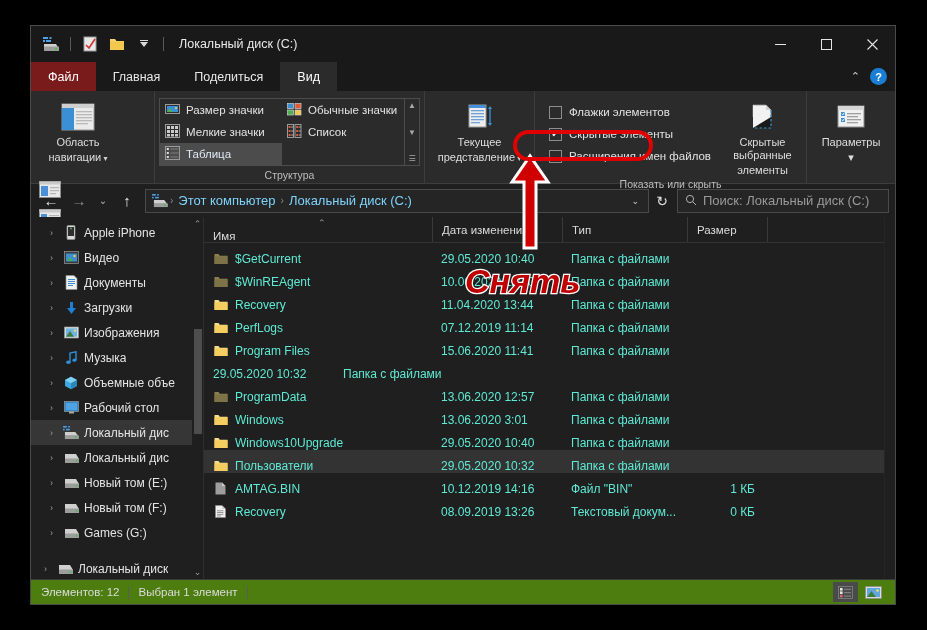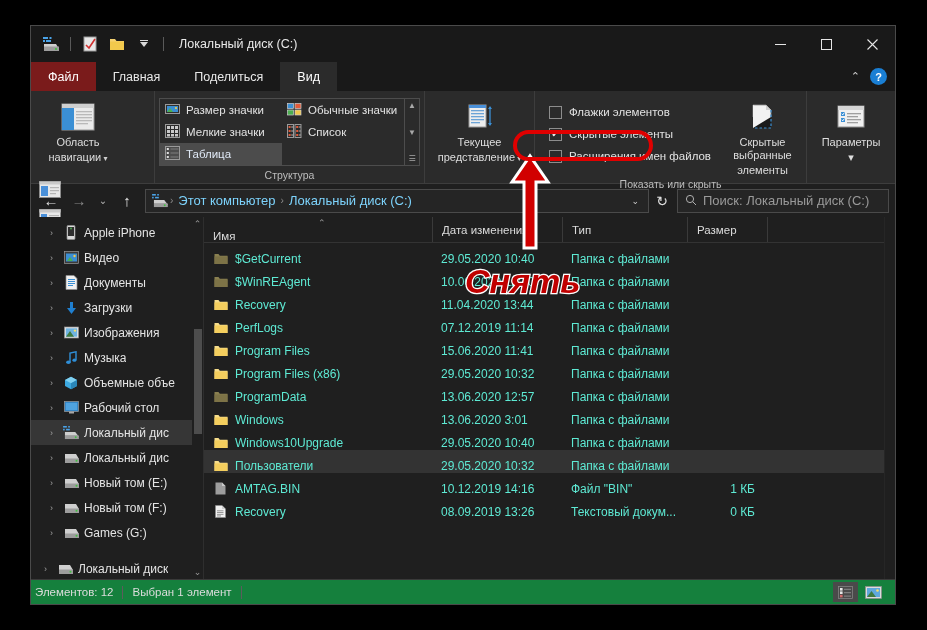--- a/index.html
+++ b/index.html
@@ -210,22 +210,22 @@
   .cell.size { width: 80px; padding-right: 12px; text-align: right; }
   .fico { width: 15px; height: 15px; flex: none; display: flex; align-items: center; justify-content: center; }
 
   
   .listscroll {
     width: 11px; background: #1f1f1f; border-left: 1px solid #262626;
   }
 
   
   .statusbar {
-    height: 25px; background: #15803d; border-top: 1px solid #3a3a3a;
-    display: flex; align-items: center; flex: none; padding-left: 4px;
+    height: 25px; background: #4d7c0f; border-top: 1px solid #3a3a3a;
+    display: flex; align-items: center; flex: none; padding-left: 10px;
     position: relative;
   }
   .status-text { color: #dcdcdc; font-size: 11.5px; }
   .status-sep { width: 1px; height: 13px; background: #5c5c5c; margin: 0 9px; }
   .viewtoggle {
     position: absolute; right: 9px; top: 2px; display: flex; gap: 3px; align-items: center;
   }
   .vbtn { width: 25px; height: 20px; display: flex; align-items: center; justify-content: center; }
   .vbtn.active { background: #4a4a4a; }
 
@@ -879,29 +879,20 @@
                   </svg>
               </span>
               <span>Program Files</span>
             </div>
             <div class="cell date">15.06.2020 11:41</div>
             <div class="cell type">Папка с файлами</div>
             <div class="cell size"></div>
           </div>
 
           <div class="row">
-            <div class="cell name">
-              <span class="fico">
-                <svg width="14" height="12" viewBox="0 0 14 12">
-                    <path d="M0.5 1 L4.5 1 L5.8 2.8 L13.5 2.8 L13.5 11 L0.5 11 Z" fill="#f7dd8a"></path>
-                    <path d="M0.5 3.4 L13.5 3.4 L13.5 11 L0.5 11 Z" fill="#f4ce5e"></path>
-                  </svg>
-              </span>
-              <span>Program Files (x86)</span>
-            </div>
             <div class="cell date">29.05.2020 10:32</div>
             <div class="cell type">Папка с файлами</div>
             <div class="cell size"></div>
           </div>
 
           <div class="row">
             <div class="cell name">
               <span class="fico">
                 <svg width="14" height="12" viewBox="0 0 14 12">
                     <path d="M0.5 1 L4.5 1 L5.8 2.8 L13.5 2.8 L13.5 11 L0.5 11 Z" fill="#8a8050"></path>

